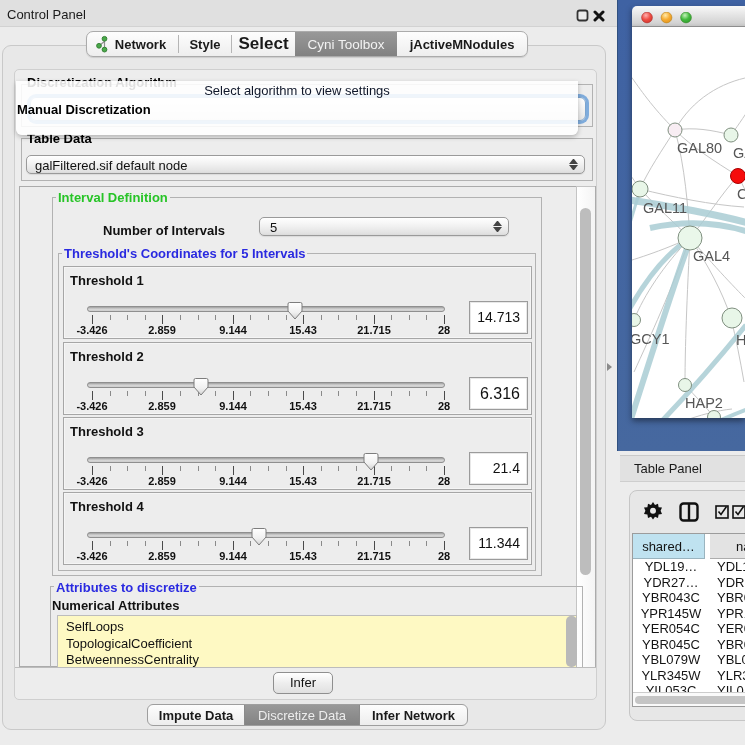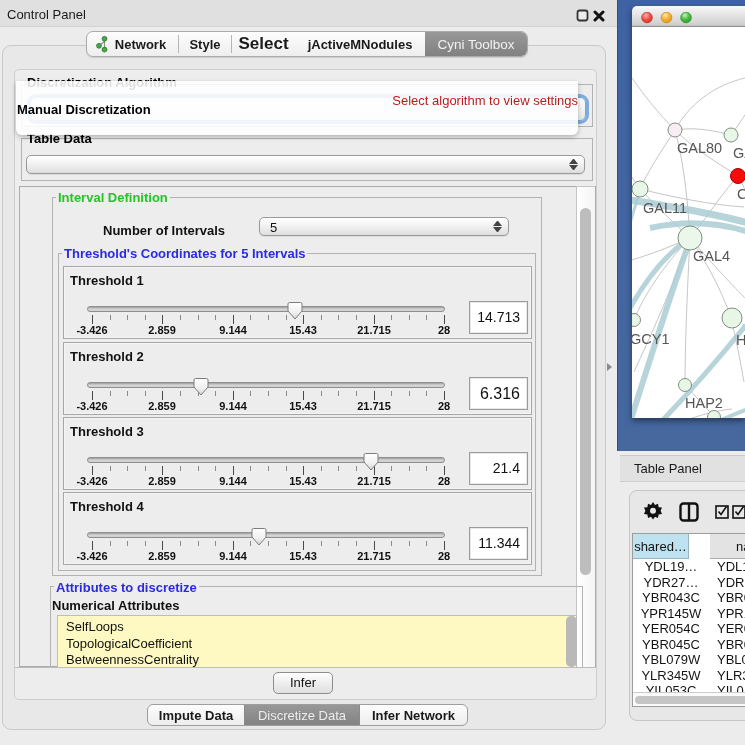--- a/index.html
+++ b/index.html
@@ -30,43 +30,44 @@
 <div class="abs" style="left:2px; top:45px; width:604px; height:685px; background:#e8e8e8; border:1px solid #c9c9c9; border-radius:9px;"></div>
 
 <div class="abs" style="left:14px; top:69px; width:583px; height:631px; background:#ededed; border:1px solid #cfcfcf; border-radius:5px;"></div>
 
 <div class="abs" style="left:86px; top:31px; height:26px; width:442px; border:1px solid #ababab; border-radius:7px; overflow:hidden; display:flex; background:linear-gradient(#fdfdfd,#eeeeee); box-shadow:0 1px 1px rgba(0,0,0,0.12);">
   <div style="width:91px; display:flex; align-items:center; justify-content:center; font-size:13px; font-weight:bold; color:#1a1a1a; padding-left:16px; white-space:nowrap;">Network</div>
   <div style="width:1px; background:#b5b5b5; margin:3px 0;"></div>
   <div style="width:52px; display:flex; align-items:center; justify-content:center; font-size:13px; font-weight:bold; color:#1a1a1a;">Style</div>
   <div style="width:1px; background:#b5b5b5; margin:3px 0;"></div>
   <div style="width:63px; display:flex; align-items:center; justify-content:center; font-size:17px; font-weight:bold; color:#1a1a1a;">Select</div>
+  <div style="width:102px; display:flex; align-items:center; justify-content:center; font-size:13.5px; color:#f2f2f2; background:linear-gradient(#989898,#818181); white-space:nowrap;">Cyni Toolbox</div>
   <div style="flex:1; display:flex; align-items:center; justify-content:center; font-size:13px; font-weight:bold; color:#1a1a1a; white-space:nowrap;">jActiveMNodules</div>
-  <div style="width:102px; display:flex; align-items:center; justify-content:center; font-size:13.5px; color:#f2f2f2; background:linear-gradient(#989898,#818181); white-space:nowrap;">Cyni Toolbox</div>
 </div>
 <svg class="abs" style="left:96px; top:35px;" width="13" height="18" viewBox="0 0 13 18">
   <path d="M8.5 4 L8.5 14.5 M8.5 6.5 L3.2 10.5" stroke="#8f8f8f" stroke-width="1.2" fill="none"></path>
   <circle cx="8.5" cy="3.8" r="2.4" fill="#4aa84a" stroke="#2c7a2c" stroke-width="0.9"></circle>
   <circle cx="8.5" cy="14.6" r="2.4" fill="#4aa84a" stroke="#2c7a2c" stroke-width="0.9"></circle>
   <circle cx="3" cy="10.8" r="2.4" fill="#4aa84a" stroke="#2c7a2c" stroke-width="0.9"></circle>
 </svg>
 
 <div class="group" style="left:21px; top:84px; width:572px; height:43px;"></div>
 <div class="gtitle" style="left:25px; top:75px;">Discretization Algorithm</div>
 <div class="abs" style="left:30px; top:97px; width:556px; height:24px; border-radius:6px; background:linear-gradient(#ffffff,#e6e6e6); box-shadow:0 0 0 3px rgba(90,150,214,0.75); border:1px solid #7aa4cf;"></div>
 
 <div class="group" style="left:21px; top:138px; width:572px; height:43px;"></div>
 <div class="gtitle" style="left:25px; top:131px;">Table Data</div>
 <div class="combo" style="left:26px; top:155px; width:559px; height:19px;">
+  <div style="position:absolute; left:8px; top:2px; font-size:13px; color:#111;">galFiltered.sif default node</div>
   <div class="arr arr-up"></div>
     <div class="arr arr-dn"></div>
 </div>
 
 <div class="abs" style="left:16px; top:81px; width:562px; height:54px; background:rgba(255,255,255,0.88); border-radius:0 0 6px 6px; box-shadow:0 2px 5px rgba(0,0,0,0.25);">
-  <div style="position:absolute; left:0; right:0; top:12px; text-align:right; font-size:13px; color:#b91c1c;">Select algorithm to view settings</div>
+  <div style="position:absolute; left:0; right:0; top:2px; text-align:center; font-size:13px; color:#0f172a;">Select algorithm to view settings</div>
   <div style="position:absolute; left:1px; top:21px; font-size:13px; font-weight:bold; color:#000;">Manual Discretization</div>
 </div>
 
 <div class="abs" style="left:19px; top:186px; width:577px; height:481px; border:1px solid #ababab; background:transparent;"></div>
 
 <div class="abs" style="left:576px; top:186px; width:19px; height:481px; background:linear-gradient(to right,#ffffff,#f4f4f4); border-left:1px solid #c4c4c4; border-top:1px solid #c4c4c4;"></div>
 <div class="abs" style="left:580px; top:208px; width:11px; height:367px; background:#bdbdbd; border-radius:6px;"></div>
 
 <div class="group" style="left:52px; top:197px; width:490px; height:379px;"></div>
 <div class="gtitle" style="left:56px; top:190px; color:#27c427; background:#ededed;">Interval Definition</div>
@@ -286,21 +287,21 @@
   <line x1="10" y1="2" x2="10" y2="18" stroke="#111" stroke-width="2.4"></line>
 </svg>
 <svg class="abs" style="left:715px; top:505px;" width="32" height="14" viewBox="0 0 32 14">
   <rect x="1" y="1" width="12" height="12" fill="none" stroke="#111" stroke-width="1.6"></rect>
   <path d="M3.5 6.5 L6 9.5 L11.5 1.5" fill="none" stroke="#111" stroke-width="1.6"></path>
   <rect x="18" y="1" width="12" height="12" fill="none" stroke="#111" stroke-width="1.6"></rect>
   <path d="M20.5 6.5 L23 9.5 L28.5 1.5" fill="none" stroke="#111" stroke-width="1.6"></path>
 </svg>
 
 <div class="abs" style="left:632px; top:533px; width:113px; height:174px; border:1px solid #9c9c9c; border-right:none; background:#ffffff; overflow:hidden; font-size:13px; color:#141414;">
-  <div style="position:absolute; left:0; top:0; width:56px; height:25px; background:#bfe2f0; border-right:1px solid #9ab4bf; border-bottom:1px solid #9ab4bf; text-align:center; line-height:25px;">shared…</div>
+  <div style="position:absolute; left:0; top:0; width:72px; height:25px; background:#bfe2f0; border-right:1px solid #9ab4bf; border-bottom:1px solid #9ab4bf; text-align:center; line-height:25px;">shared…</div>
   <div style="position:absolute; left:77px; top:0; width:40px; height:25px; background:#e3e3e3; border-bottom:1px solid #adadad; padding-left:26px; line-height:25px;">na</div>
   <div id="tcol1" style="position:absolute; left:0; top:25px; width:76px; text-align:center; line-height:15.5px;">YDL19…<br>YDR27…<br>YBR043C<br>YPR145W<br>YER054C<br>YBR045C<br>YBL079W<br>YLR345W<br>YIL053C</div>
   <div style="position:absolute; left:84px; top:25px; line-height:15.5px;">YDL1<br>YDR2<br>YBR0<br>YPR1<br>YER0<br>YBR0<br>YBL0<br>YLR3<br>YIL0</div>
   <div style="position:absolute; left:0; top:158px; width:113px; height:16px; background:#fafafa; border-top:1px solid #cccccc;"></div>
   <div style="position:absolute; left:2px; top:162px; width:118px; height:8px; background:#c5c5c5; border-radius:4px;"></div>
 </div>
 
 <div class="abs" style="left:607px; top:363px; width:0; height:0; border-top:4px solid transparent; border-bottom:4px solid transparent; border-left:5px solid #8a8a8a;"></div>
 
 </body></html>

